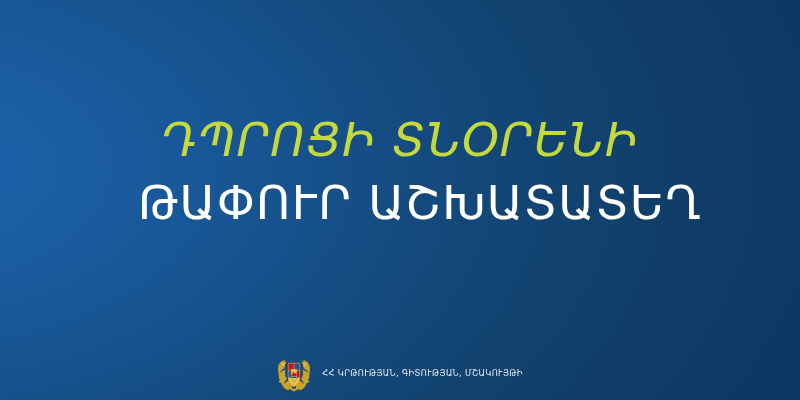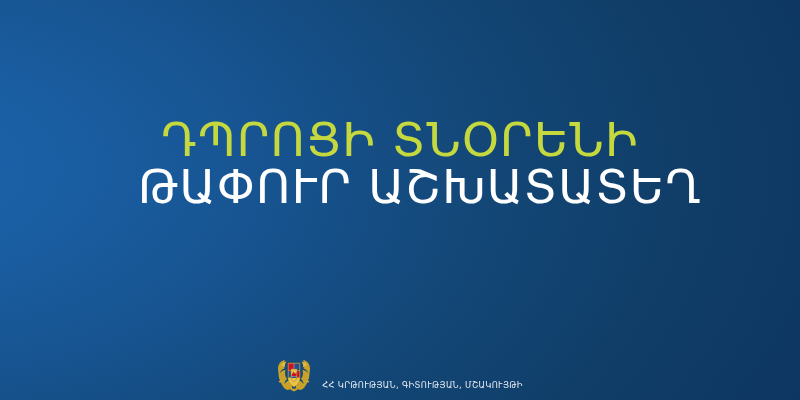--- a/index.html
+++ b/index.html
@@ -40,35 +40,37 @@
   .headline-line {
     display: block;
     font-size: 47px;
     font-weight: 400;
     letter-spacing: 1.2px;
     white-space: nowrap;
   }
 
   .headline-line.accent {
     color: #c5d93f;
+    margin-bottom: 16px;
+    font-style: italic;
   }
 
   .headline-line.plain {
     color: #ffffff;
     padding-left: 40px;
   }
 
   
   .footer {
     position: absolute;
     left: 0;
     right: 0;
     bottom: 8px;
     display: flex;
-    align-items: flex-end;
+    align-items: center;
     justify-content: center;
     gap: 11px;
   }
 
   .emblem {
     width: 34px;
     height: 38px;
     flex: 0 0 auto;
     display: block;
   }

